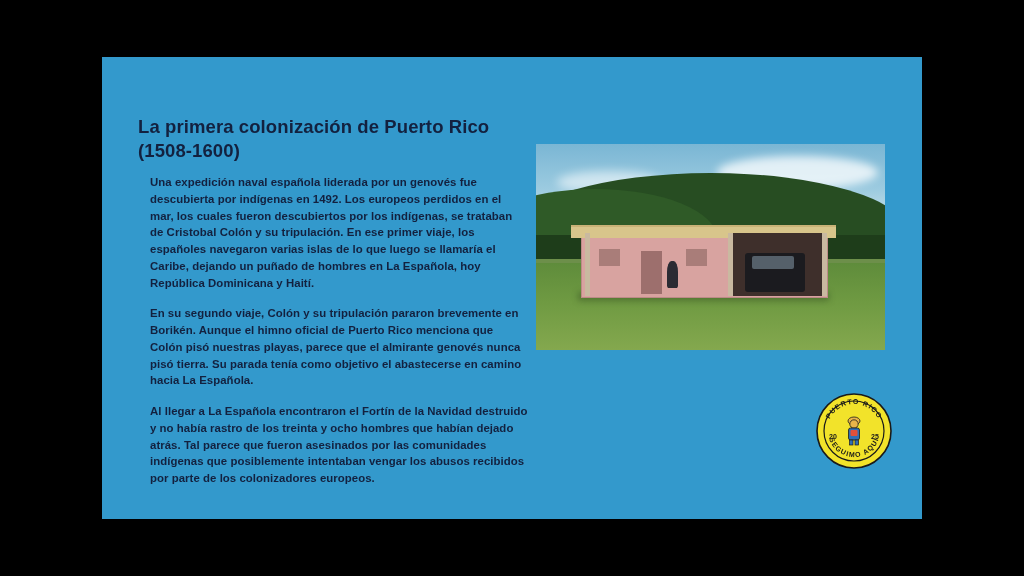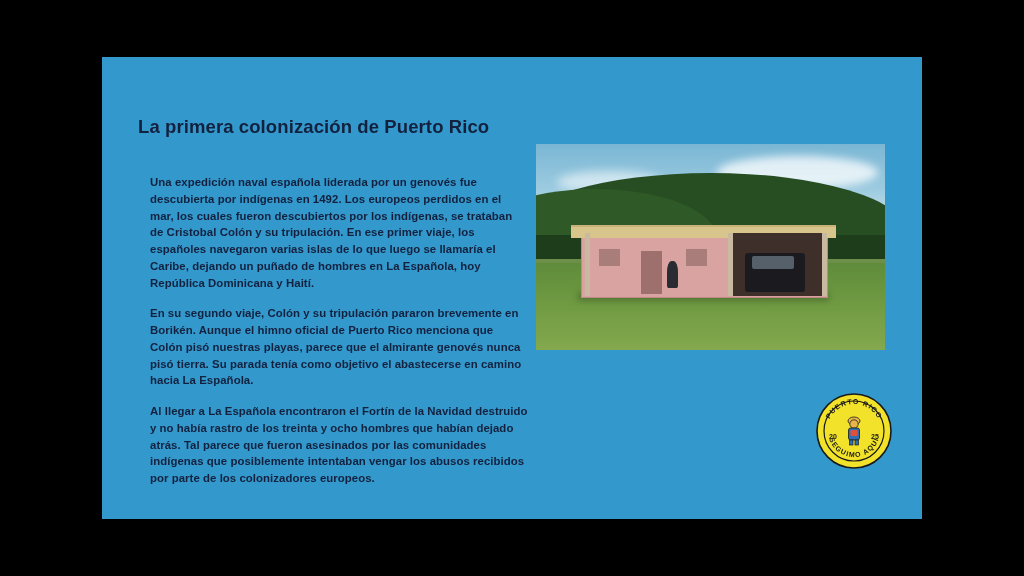--- a/index.html
+++ b/index.html
@@ -222,20 +222,21 @@
 </style>
 </head>
 <body>
 
 <div class="stage">
 
   <div class="slide">
 
     <div class="title">
         <div>La primera colonización de Puerto Rico</div>
+        <div>(1508-1600)</div>
       </div>
 
     <div class="body-text">
       <p>Una expedición naval española liderada por un genovés fue descubierta por indígenas en 1492. Los europeos perdidos en el mar, los cuales fueron descubiertos por los indígenas, se trataban de Cristobal Colón y su tripulación. En ese primer viaje, los españoles navegaron varias islas de lo que luego se llamaría el Caribe, dejando un puñado de hombres en La Española, hoy República Dominicana y Haití.</p>
       <p>En su segundo viaje, Colón y su tripulación pararon brevemente en Borikén. Aunque el himno oficial de Puerto Rico menciona que Colón pisó nuestras playas, parece que el almirante genovés nunca pisó tierra. Su parada tenía como objetivo el abastecerse en camino hacia La Española.</p>
       <p>Al llegar a La Española encontraron el Fortín de la Navidad destruido y no había rastro de los treinta y ocho hombres que habían dejado atrás. Tal parece que fueron asesinados por las comunidades indígenas que posiblemente intentaban vengar los abusos recibidos por parte de los colonizadores europeos.</p>
     </div>
 
     <div class="photo">
       <div class="ph-sky"></div>

